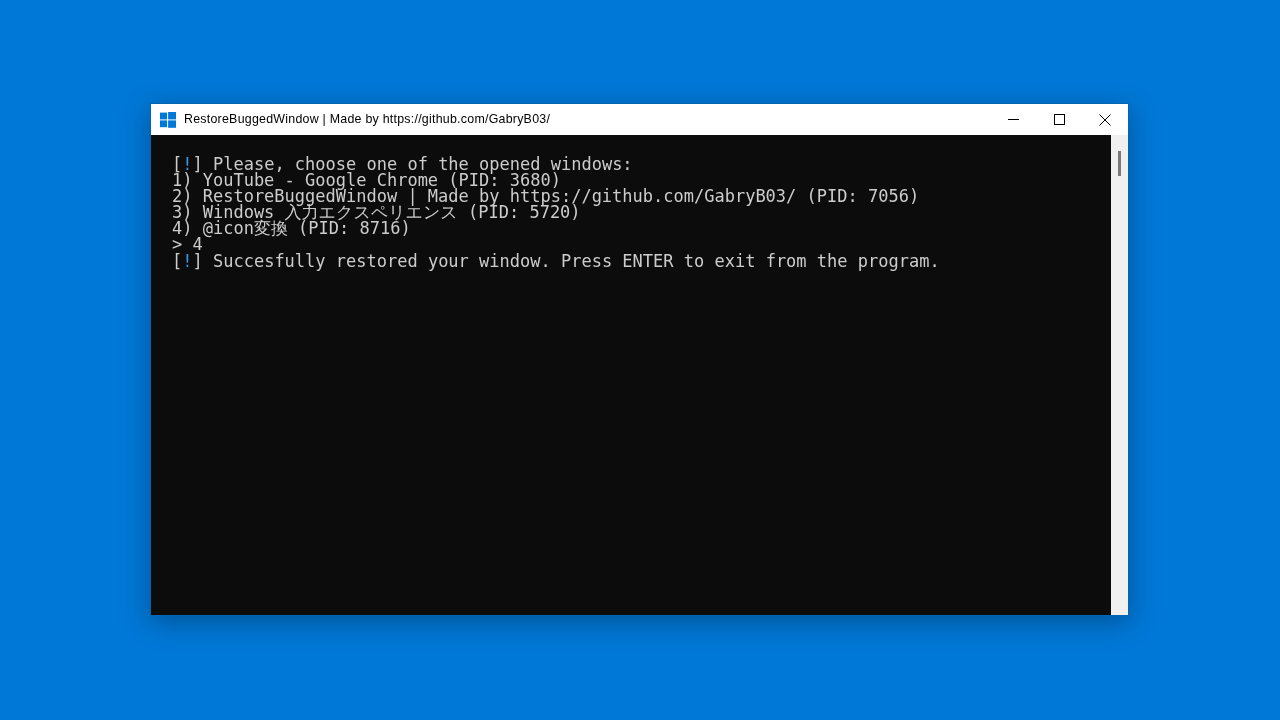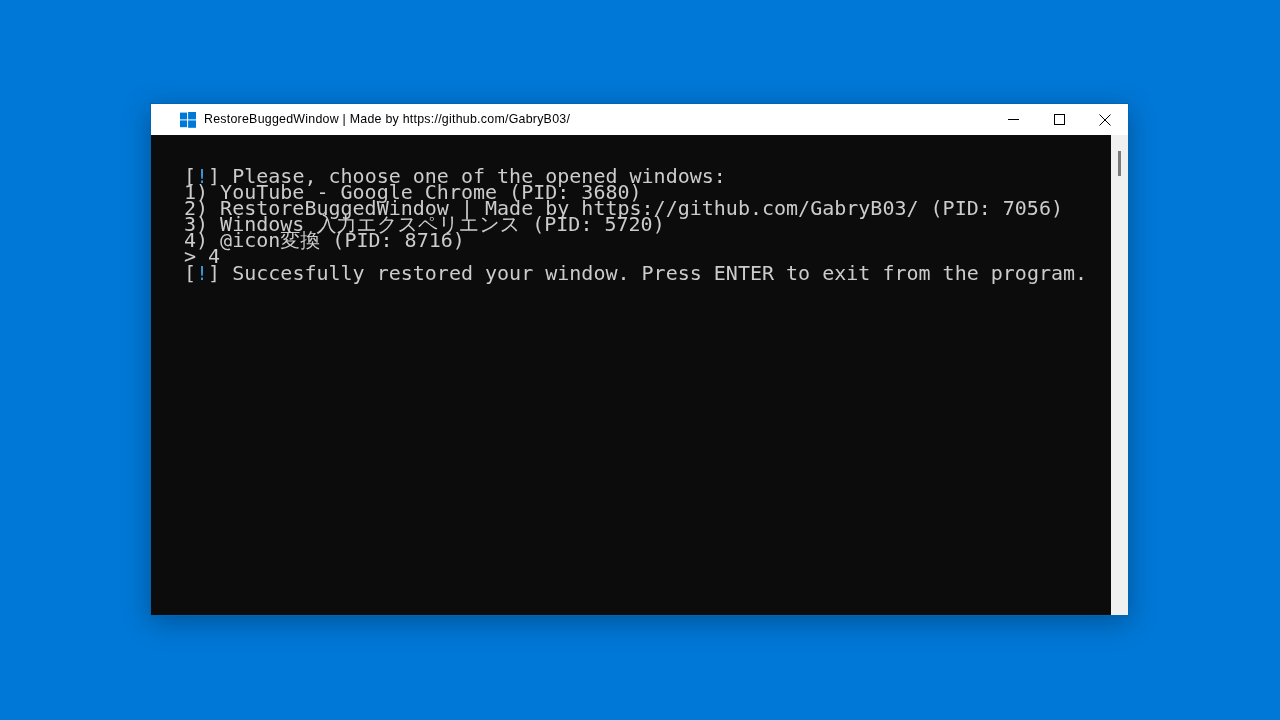--- a/index.html
+++ b/index.html
@@ -38,21 +38,20 @@
   
   #title-bar {
     position: absolute;
     left: 0; top: 0;
     width: 100%;
     height: 31px;
     background: #ffffff;
     display: flex;
     align-items: center;
     box-sizing: border-box;
-    padding-left: 20px;
   }
 
   #window-icon {
     width: 16px;
     height: 16px;
     margin-left: 9px;
     margin-right: 8px;
     flex: none;
     display: block;
   }
@@ -94,24 +93,24 @@
     right: 0;
     bottom: 0;
     background: #0c0c0c;
     overflow: hidden;
   }
 
   #console-text {
     position: absolute;
     left: 1px;
     top: 1px;
-    margin: 16px;
+    margin: 4px;
     padding: 16px;
     font-family: "DejaVu Sans Mono", "Liberation Mono", monospace;
-    font-size: 20px;
+    font-size: 17px;
     line-height: 16.1px;
     color: #cccccc;
     white-space: pre;
     letter-spacing: 0px;
   }
   .ln { display: block; height: 16.1px; }
   .cy { color: #3a96dd; }
   .wh { color: #cccccc; }
 
   

